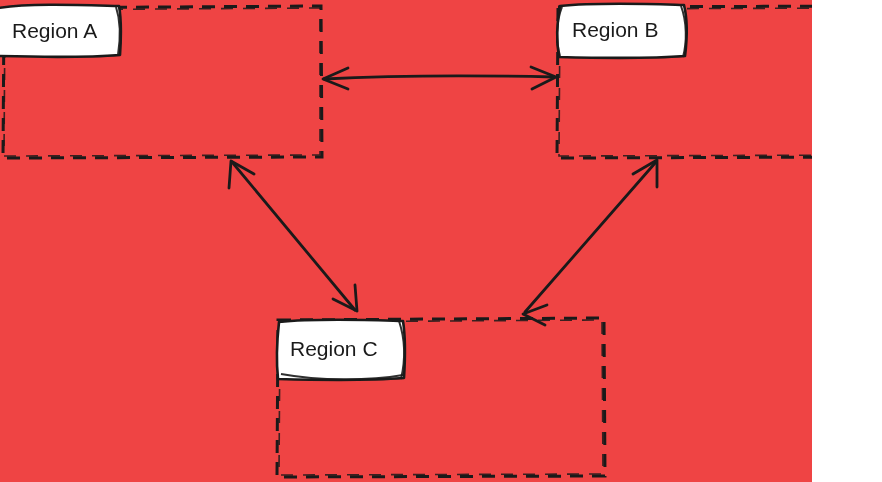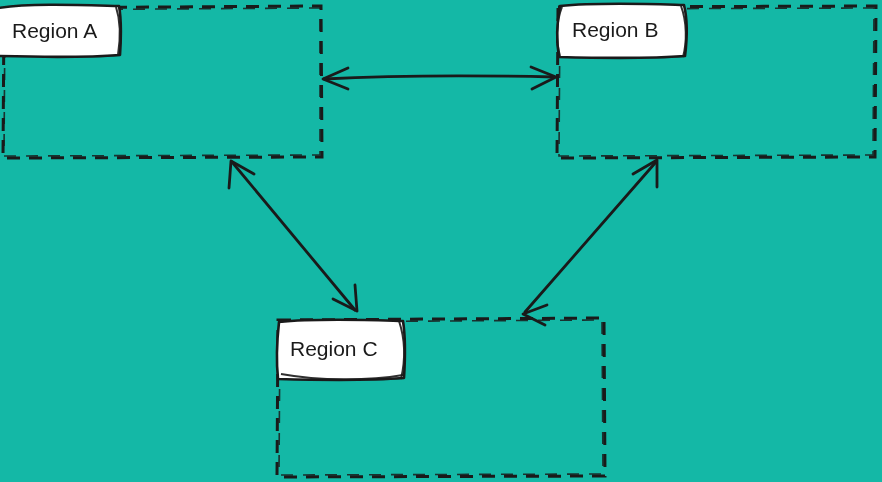--- a/index.html
+++ b/index.html
@@ -5,23 +5,23 @@
   html, body {
     margin: 0;
     padding: 0;
     background: #ffffff;
   }
   body {
     font-family: "Liberation Sans", sans-serif;
   }
   #canvas {
     position: relative;
-    width: 882px;
+    width: 812px;
     height: 482px;
-    background: #14b8a6;
+    background: #ef4444;
     overflow: hidden;
   }
   #diagram-svg {
     position: absolute;
     left: 0;
     top: 0;
     width: 882px;
     height: 482px;
   }
   .region-label-text {

